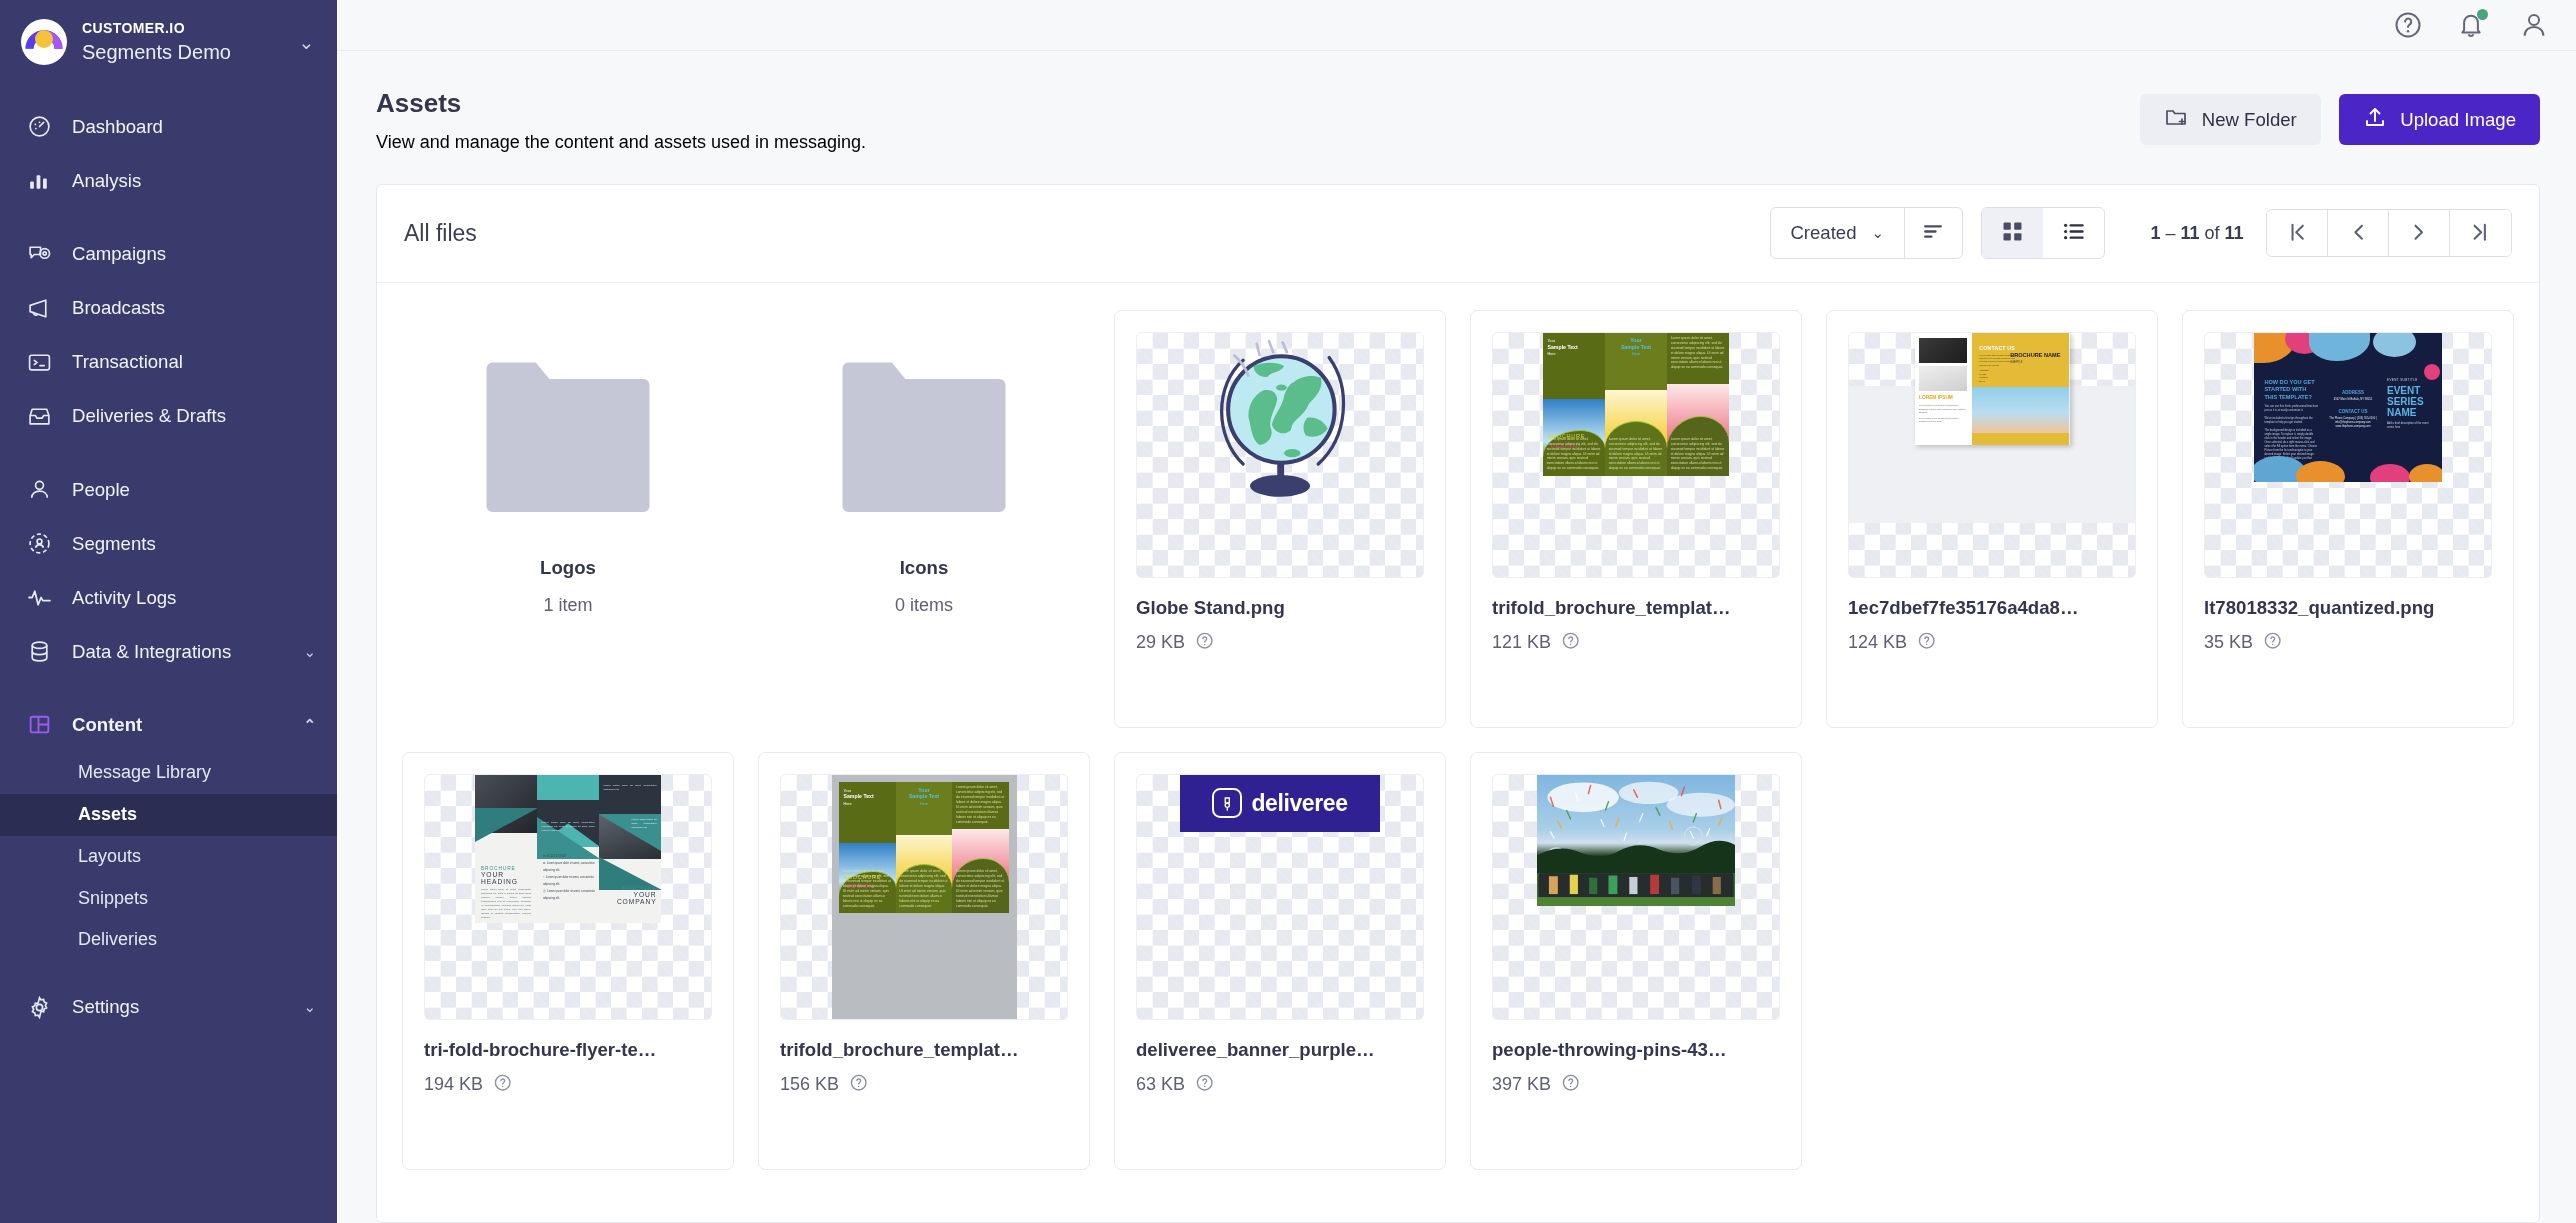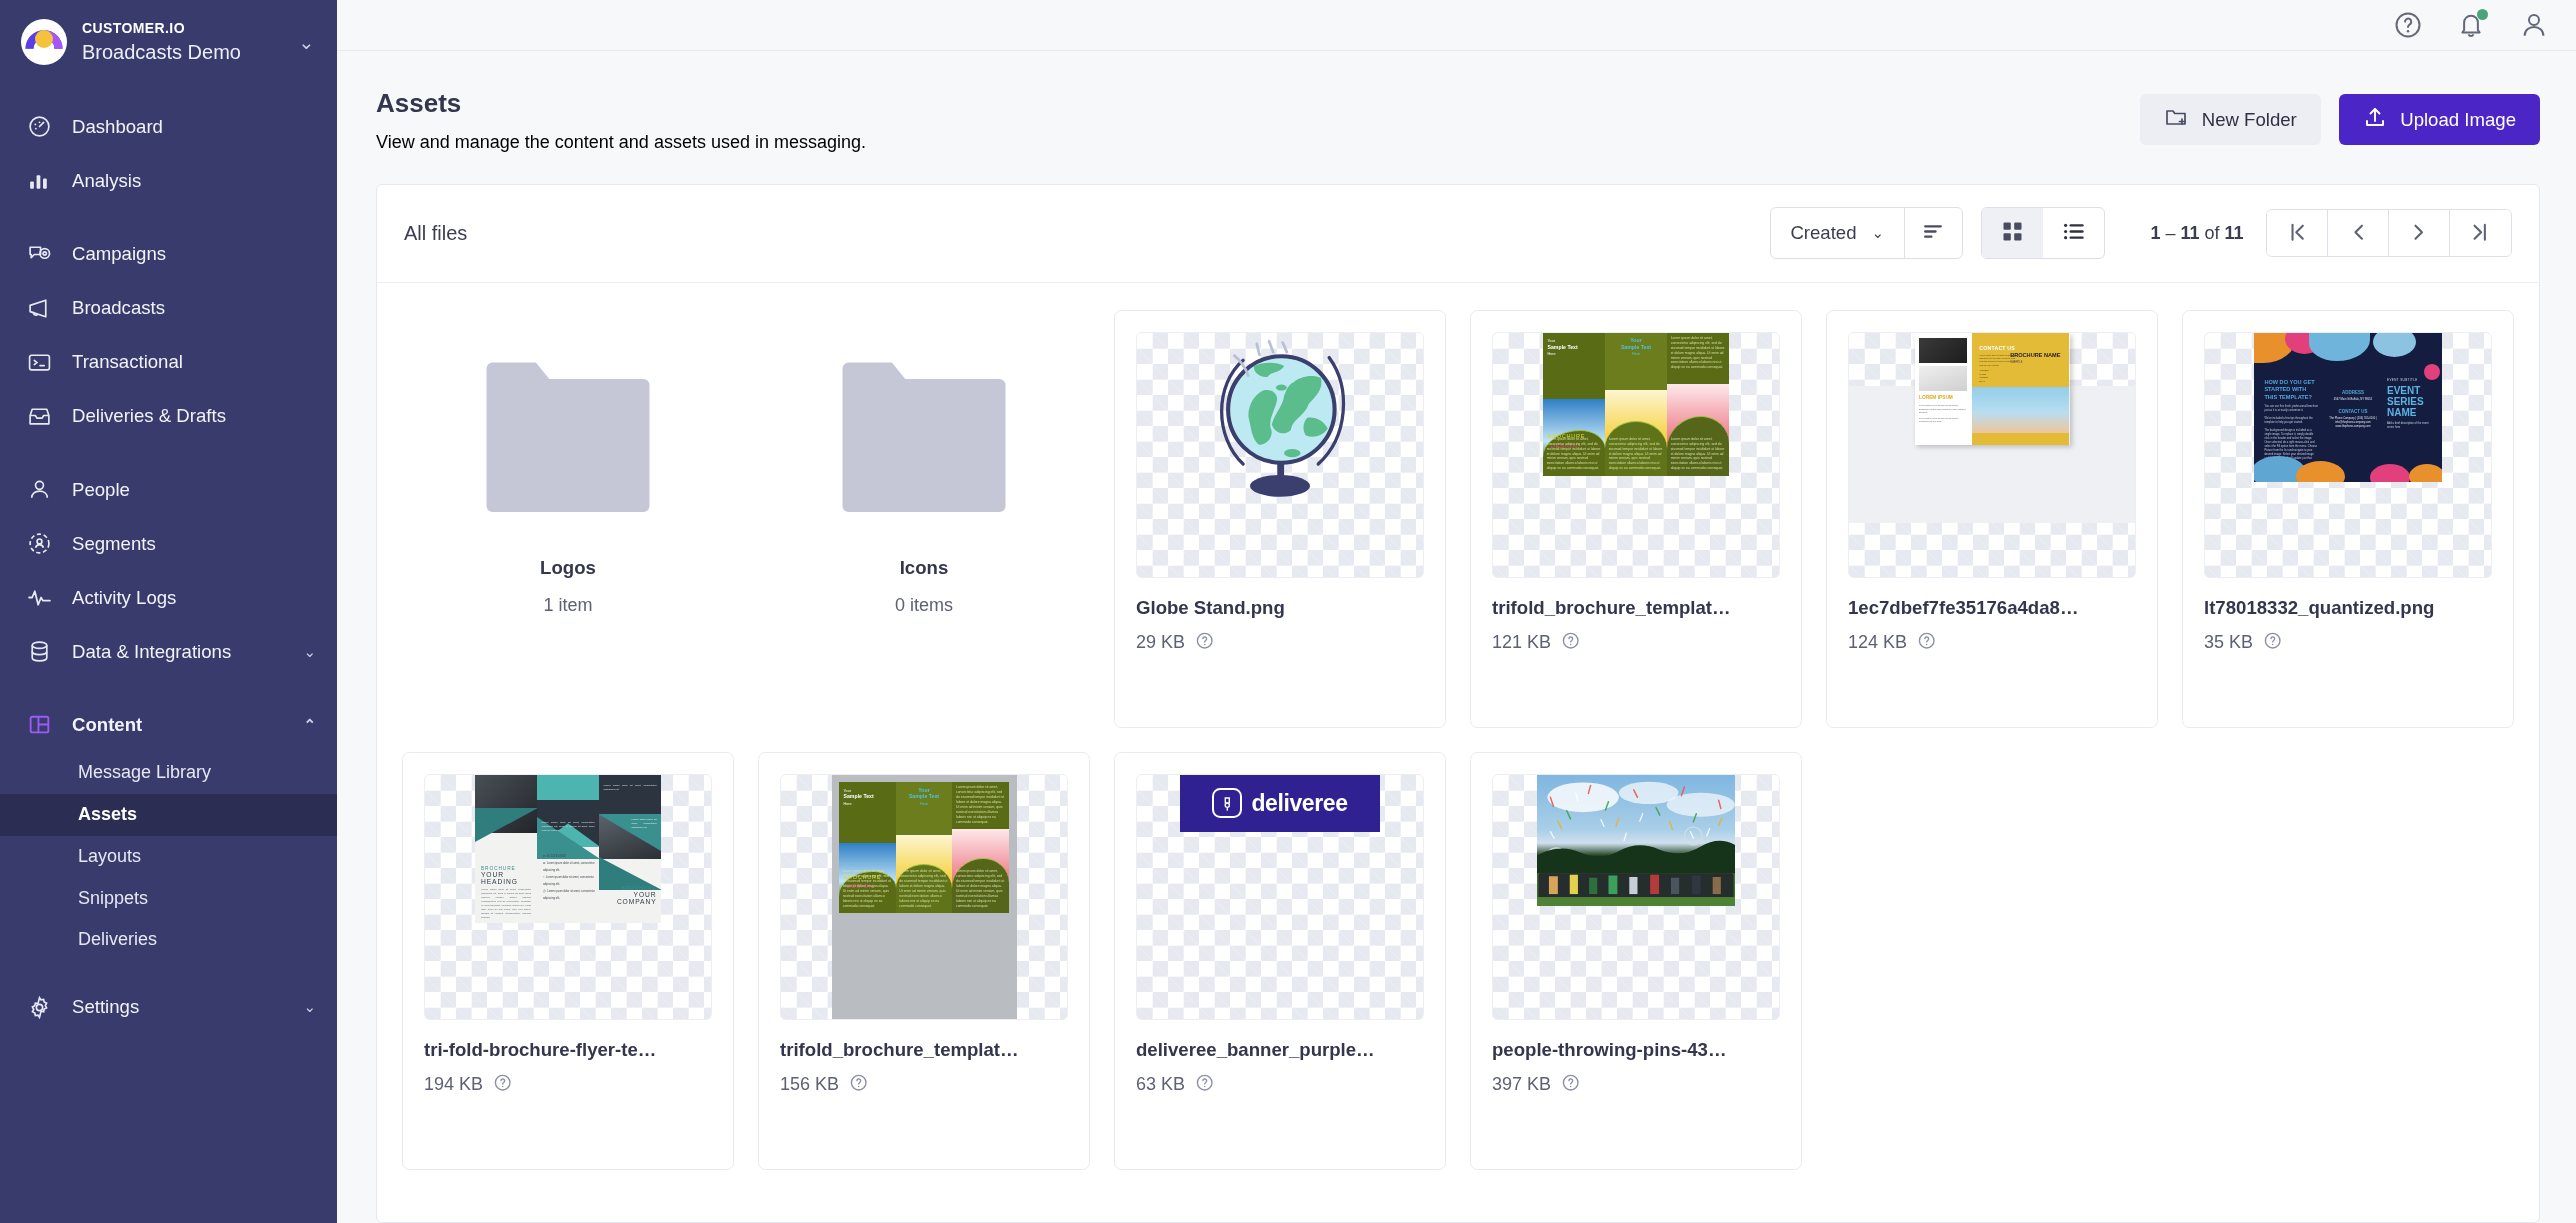--- a/index.html
+++ b/index.html
@@ -101,21 +101,21 @@
     flex: 1;
     display: flex; flex-direction: column;
     overflow: hidden;
   }
   .panel-toolbar {
     display: flex; align-items: center;
     padding: 22.4px 27px;
     border-bottom: 1.5px solid #eceef3;
     gap: 18px;
   }
-  .all-files { font-size: 20px; color: #3b3e52; flex: none; }
+  .all-files { font-size: 23px; color: #3b3e52; flex: none; }
   .toolbar-mid { margin-left: auto; display: flex; align-items: center; gap: 18px; }
 
   .search-box {
     width: 382px; height: 52px;
     border: 1.5px solid #dcdfe8; border-radius: 6px;
     display: flex; align-items: center; gap: 12px; padding: 0 16.4px;
     background: #ffffff;
   }
   .search-box svg { width: 24px; height: 24px; flex: none; }
   .search-box input {
@@ -275,21 +275,21 @@
         <svg class="arc" viewBox="0 0 62 62">
           <path d="M6 40 A25 25 0 0 1 14 22 L22 30 A14 14 0 0 0 17 40 Z" fill="#4fd0a5"></path>
           <path d="M14 22 A25 25 0 0 1 31 15 L31 26 A14 14 0 0 0 22 30 Z" fill="#ffffff"></path>
           <path d="M17 40 A14 14 0 0 1 45 40 L56 40 A25 25 0 0 0 6 40 Z" fill="#5b3ee8"></path>
           <path d="M45 40 A14 14 0 0 0 31 26 L31 15 A25 25 0 0 1 56 40 Z" fill="#a855f7"></path>
         </svg>
         <div class="dot"></div>
       </div>
       <div class="brand-text">
         <div class="brand-top">CUSTOMER.IO</div>
-        <div class="brand-sub">Broadcasts Demo</div>
+        <div class="brand-sub">Segments Demo</div>
       </div>
       <div class="brand-caret">⌄</div>
     </div>
 
     <nav class="nav">
 
       <div class="nav-group">
         <div class="nav-item">
           <span class="ico">
             <svg viewBox="0 0 24 24" fill="none" stroke="#e7e9f4" stroke-width="1.6">

